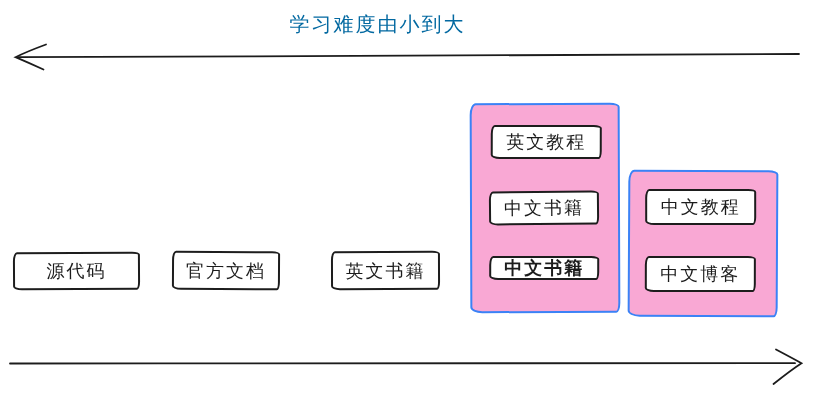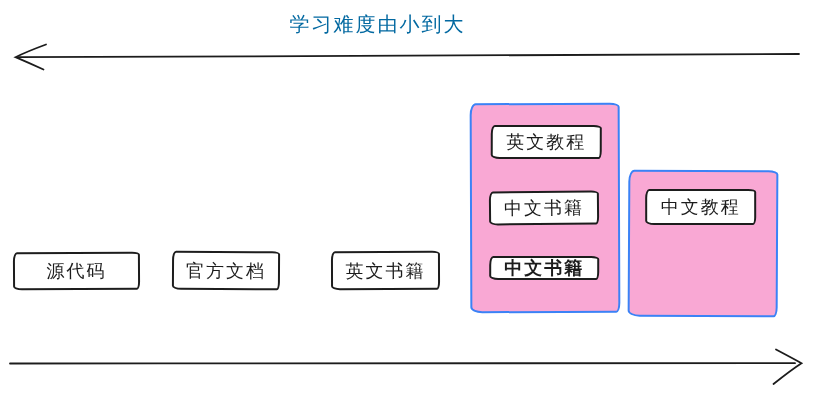--- a/index.html
+++ b/index.html
@@ -104,20 +104,23 @@
     </div>
     <div class="sketch-box item-2 rot-b">
       <span>中文书籍</span>
     </div>
   </div>
 
   <div id="group-2" class="group-box rot-b">
     <div class="sketch-box item-0 rot-a">
       <span>中文教程</span>
     </div>
+    <div class="sketch-box item-1 rot-c">
+      <span>中文博客</span>
+    </div>
   </div>
 
   <svg class="arrow-svg bottom" viewBox="0 0 813 46" fill="none" stroke="#1c1c1c" stroke-width="1.8" stroke-linecap="round">
     <path d="M 10 19.5 C 280 19.2, 560 18.6, 795 19.2"></path>
     <path d="M 776 5.5 Q 793 14.5 801.5 19.2 Q 791 26 773.5 40"></path>
   </svg>
 
 
 </div>
 

